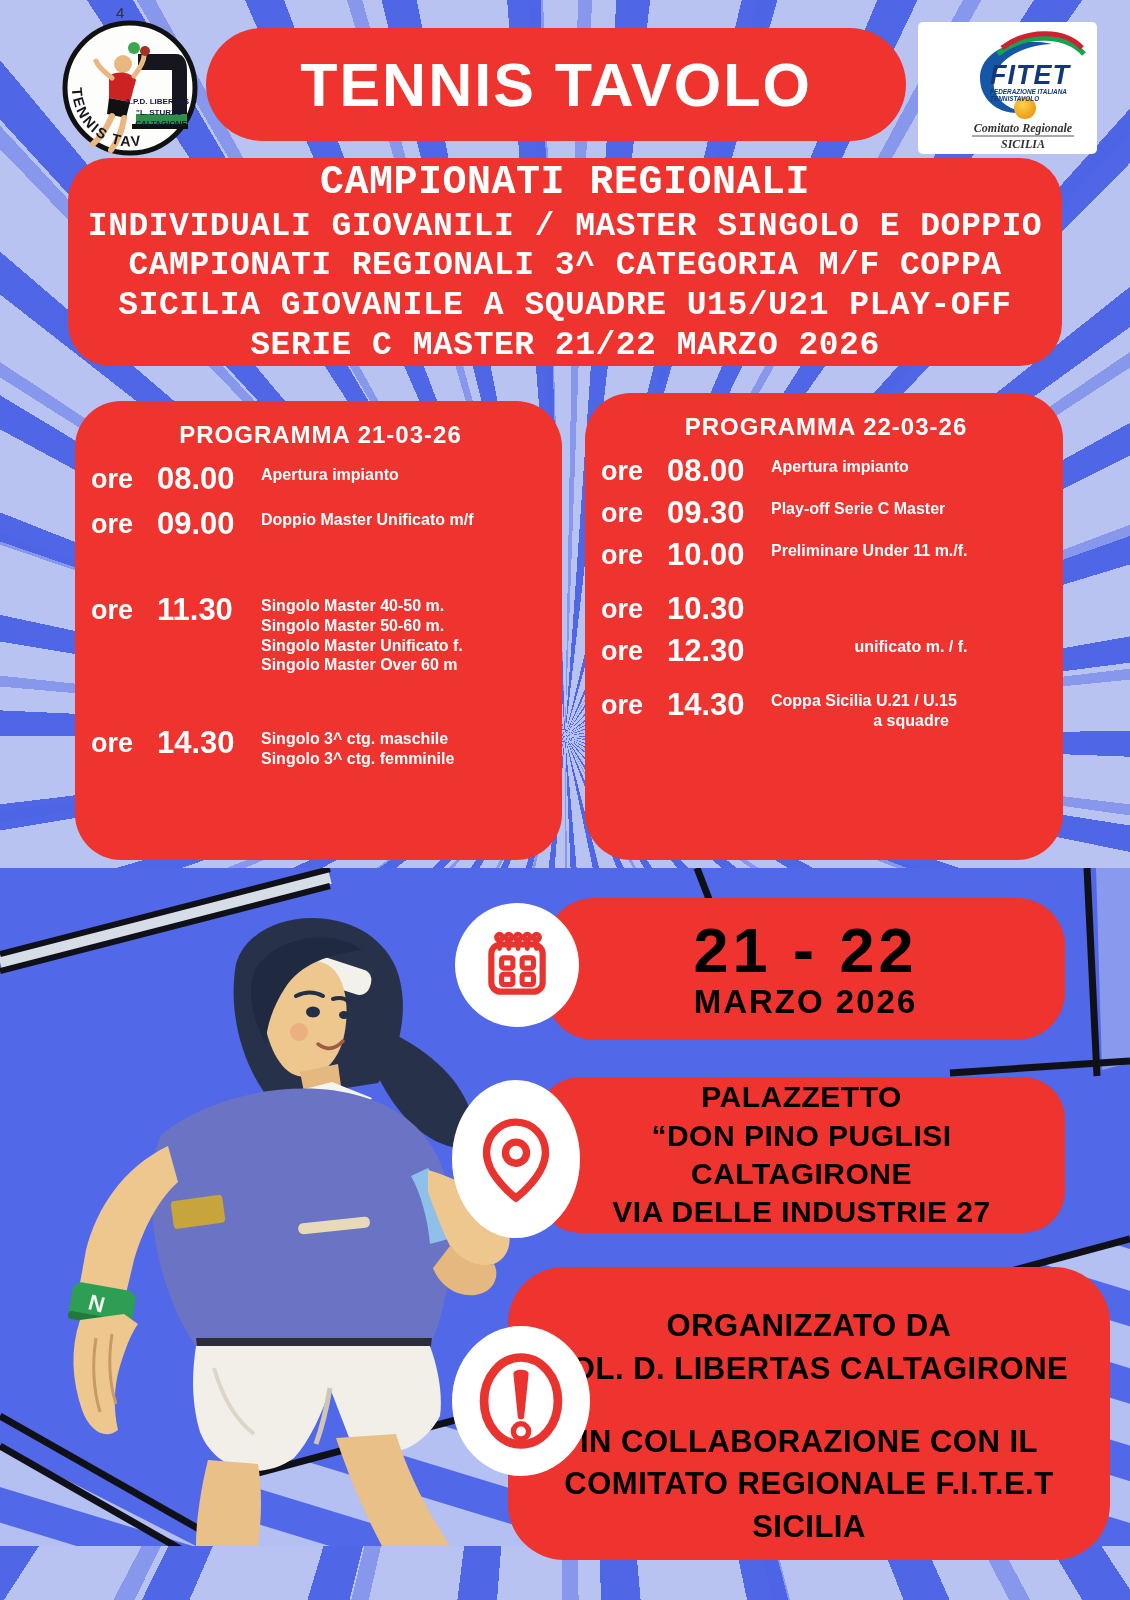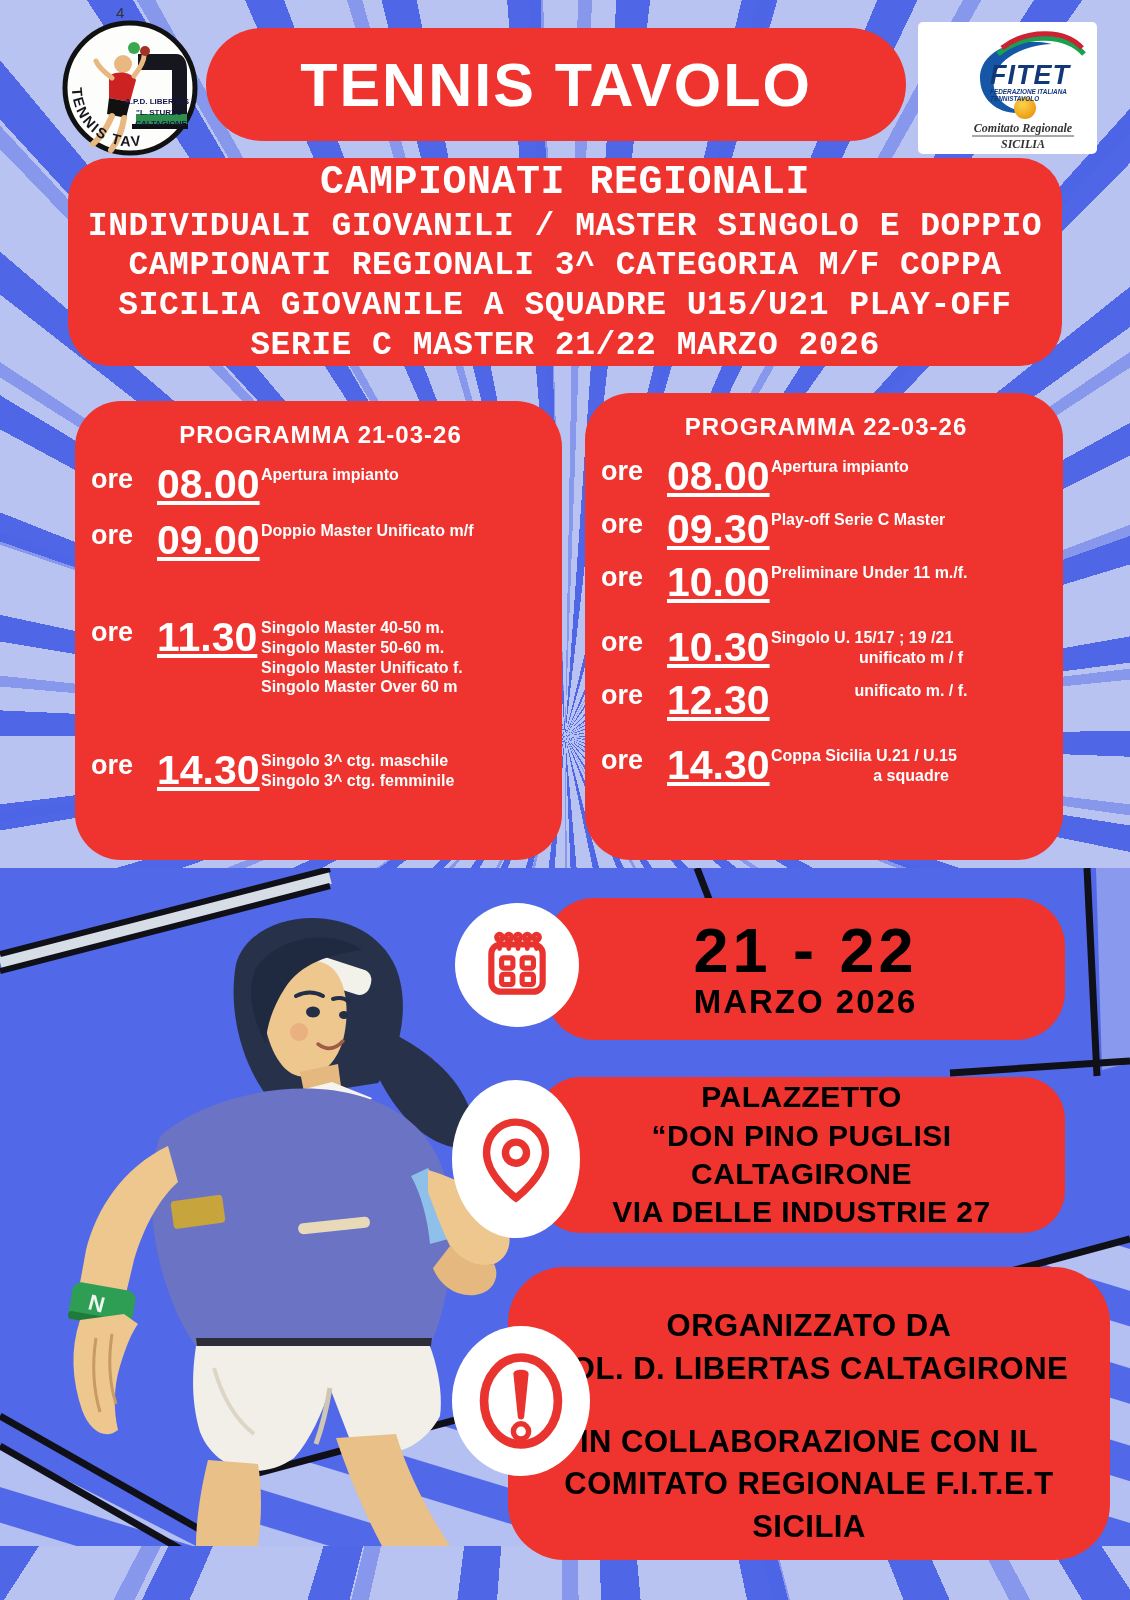--- a/index.html
+++ b/index.html
@@ -25,21 +25,21 @@
   .main-banner div{font-size:33px;line-height:1.2;letter-spacing:.5px;font-family:Liberation Mono, monospace;}
   .main-banner div:first-child{font-size:40px;}
 
   
   .prog-card{position:absolute;background:#ef332e;border-radius:46px;color:#fff;z-index:4;box-sizing:border-box;padding:20px 12px 0 16px;}
   .prog-left{left:75px;top:401px;width:487px;height:459px;}
   .prog-right{left:585px;top:393px;width:478px;height:467px;}
   .prog-title{text-align:center;font-size:24px;letter-spacing:1px;margin-bottom:12px;}
   .srow{display:flex;align-items:flex-start;margin-bottom:9px;}
   .srow .ore{width:66px;font-size:27px;flex:none;padding-top:3px;}
-  .srow .time{width:104px;font-size:41px;flex:none;text-decoration:underline;}
+  .srow .time{width:104px;font-size:31px;flex:none;}
   .srow .desc{flex:1;font-size:16px;line-height:1.24;padding-top:4px;}
   .prog-left .srow.gap{margin-top:50px;}
   .prog-right .srow{margin-bottom:6px;}
   .prog-right .srow.gap{margin-top:18px;}
   .prog-right .desc .cont{text-align:center;}
   .srow.center .desc div{text-align:center;}
 
   
   .scene{position:absolute;left:0;top:868px;width:1130px;height:678px;z-index:1;}
 
@@ -282,24 +282,20 @@
         <div class="srow">
           <span class="ore">ore</span>
           <span class="time">10.00</span>
           <div class="desc">
             <div>Preliminare Under 11 m./f.</div>
           </div>
         </div>
         <div class="srow gap">
           <span class="ore">ore</span>
           <span class="time">10.30</span>
-          <div class="desc">
-            <div>Singolo U. 15/17  ; 19 /21</div>
-            <div class="cont">unificato m / f</div>
-          </div>
         </div>
         <div class="srow center">
           <span class="ore">ore</span>
           <span class="time">12.30</span>
           <div class="desc">
             <div class="cont">unificato m. / f.</div>
           </div>
         </div>
         <div class="srow gap">
           <span class="ore">ore</span>

